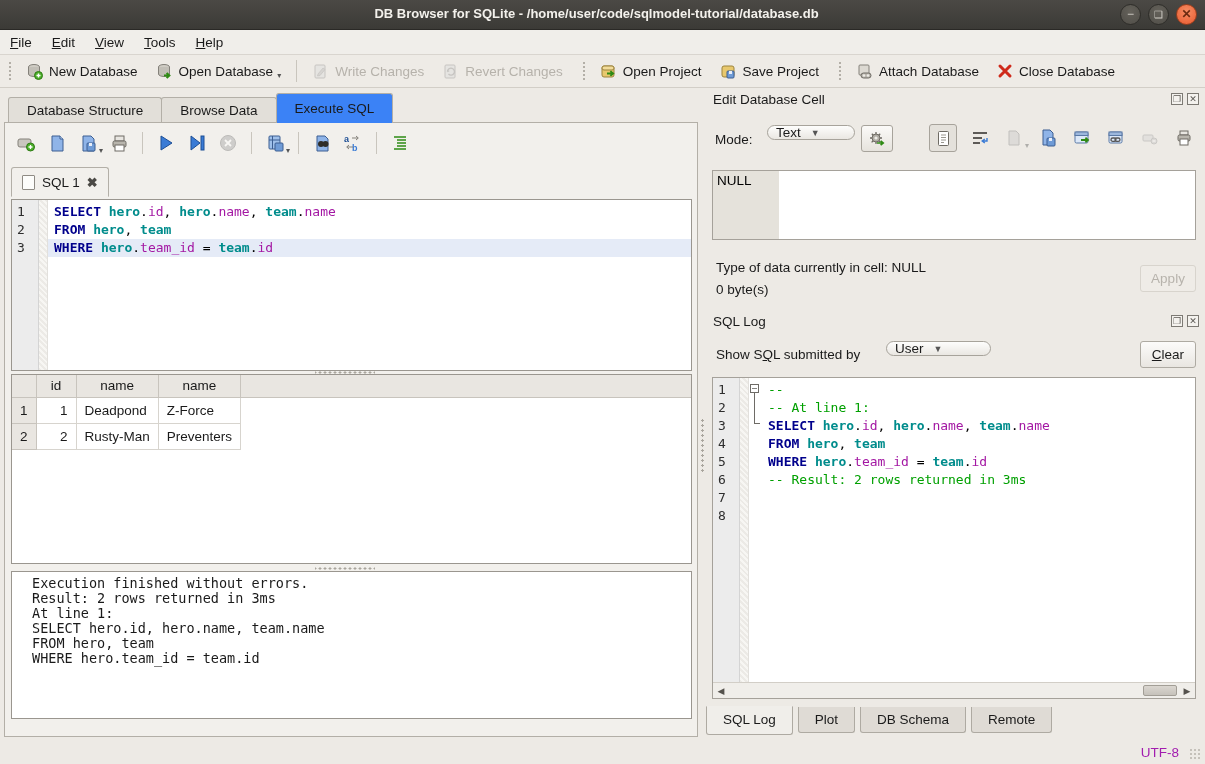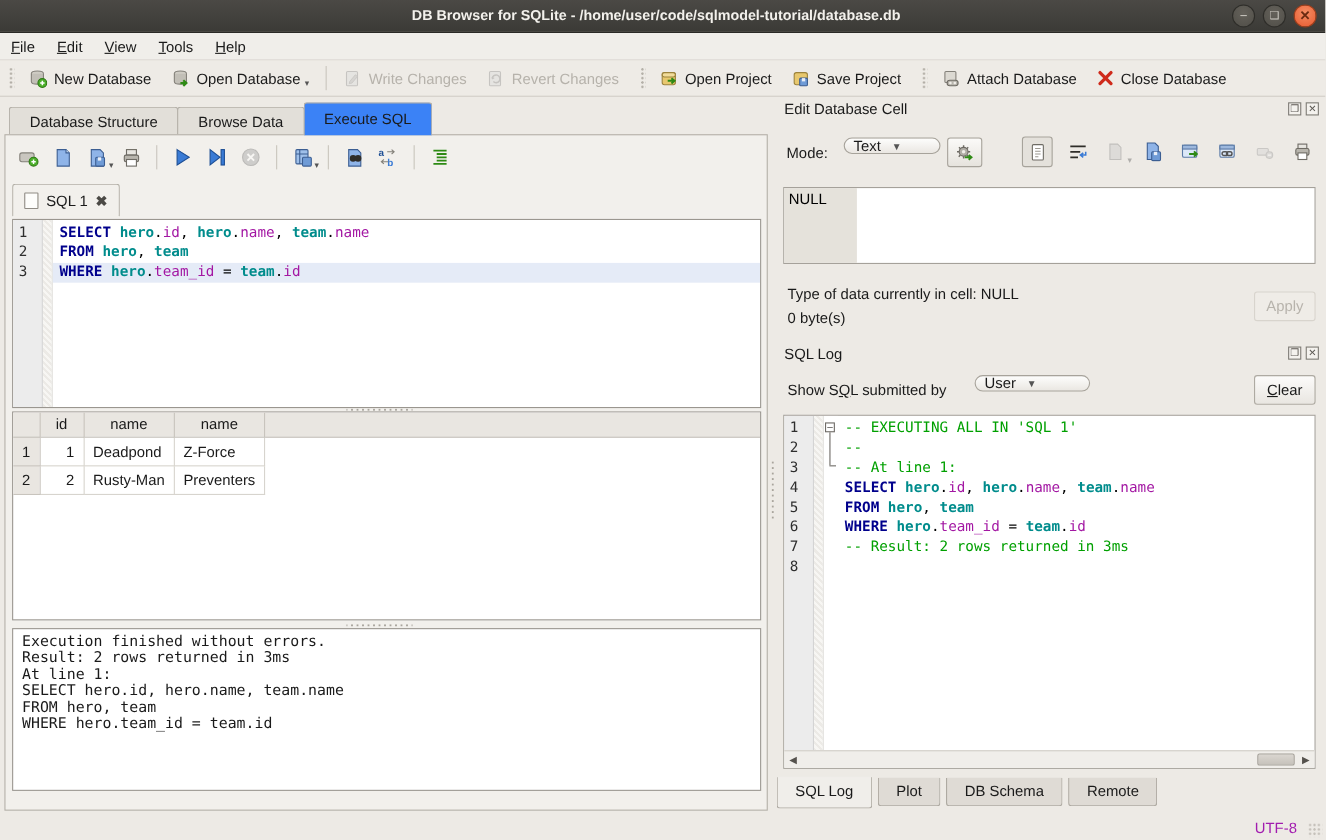--- a/index.html
+++ b/index.html
@@ -137,21 +137,21 @@
 
   .hsplit-dots {
     position:absolute; left:310px; width:60px; height:5px;
     background-image:radial-gradient(#a9a59d 1px, transparent 1.2px);
     background-size:5px 5px; background-position:center;
   }
 
   
   .message {
     position:absolute; left:6px; top:448px; width:681px; height:148px;
-    background:#fff; border:1px solid #9a968f; padding:4px 8px;
+    background:#fff; border:1px solid #9a968f; padding:4px 20px;
     font-size:13.5px; line-height:15px; white-space:pre-wrap;
   }
 
   
   .right-pane { position:absolute; left:703px; top:0; width:502px; height:100%; }
   .vsplit-dots {
     position:absolute; left:-3px; top:330px; width:5px; height:56px;
     background-image:radial-gradient(#a9a59d 1px, transparent 1.2px);
     background-size:5px 5px;
   }
@@ -625,21 +625,20 @@
             <div>7</div>
             <div>8</div>
           </div>
         <div class="hatch"></div>
         <div class="fold-col">
           <div class="fold-box">–</div>
           <div class="fold-line"></div>
           <div class="fold-elbow"></div>
         </div>
         <div class="codearea">
-            <div class="code-line"><span class="tk-cm">-- EXECUTING ALL IN 'SQL 1'</span></div>
             <div class="code-line"><span class="tk-cm">--</span></div>
             <div class="code-line"><span class="tk-cm">-- At line 1:</span></div>
             <div class="code-line"><span class="tk-kw">SELECT</span><span class="tk-pl"> </span><span class="tk-tb">hero</span><span class="tk-pl">.</span><span class="tk-fd">id</span><span class="tk-pl">, </span><span class="tk-tb">hero</span><span class="tk-pl">.</span><span class="tk-fd">name</span><span class="tk-pl">, </span><span class="tk-tb">team</span><span class="tk-pl">.</span><span class="tk-fd">name</span></div>
             <div class="code-line"><span class="tk-kw">FROM</span><span class="tk-pl"> </span><span class="tk-tb">hero</span><span class="tk-pl">, </span><span class="tk-tb">team</span></div>
             <div class="code-line"><span class="tk-kw">WHERE</span><span class="tk-pl"> </span><span class="tk-tb">hero</span><span class="tk-pl">.</span><span class="tk-fd">team_id</span><span class="tk-pl"> = </span><span class="tk-tb">team</span><span class="tk-pl">.</span><span class="tk-fd">id</span></div>
             <div class="code-line"><span class="tk-cm">-- Result: 2 rows returned in 3ms</span></div>
             <div class="code-line"></div>
           </div>
       </div>
       <div class="hscroll">

